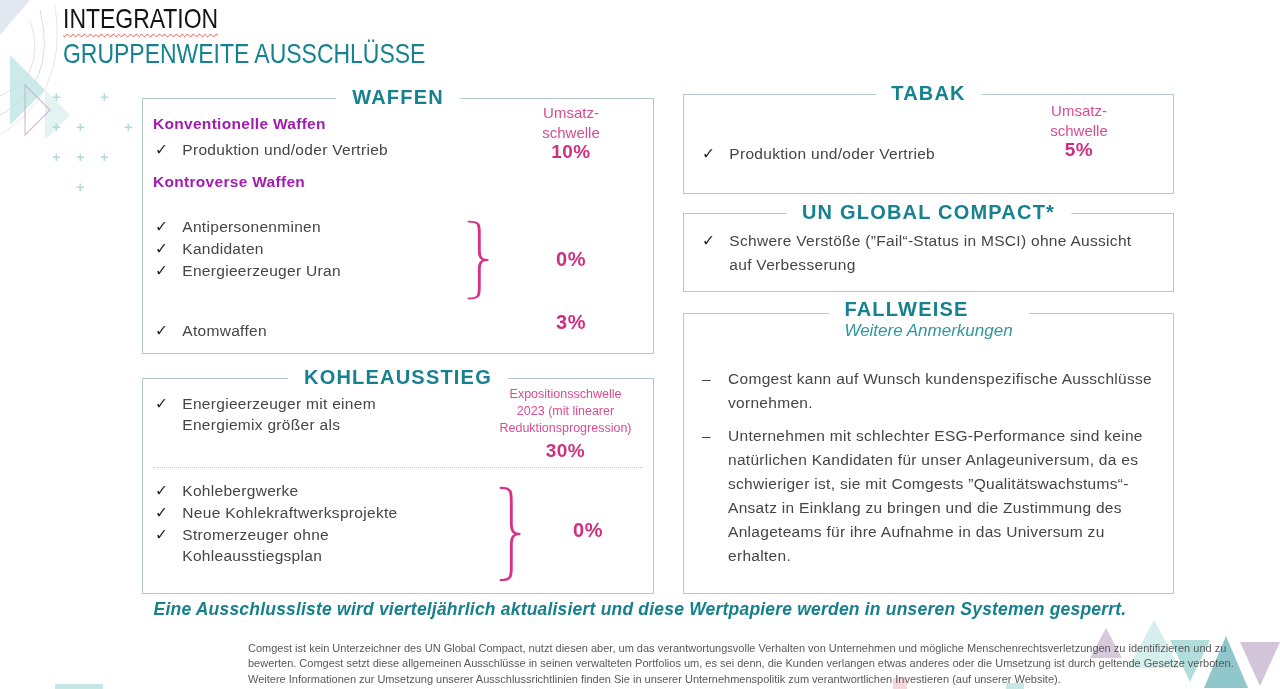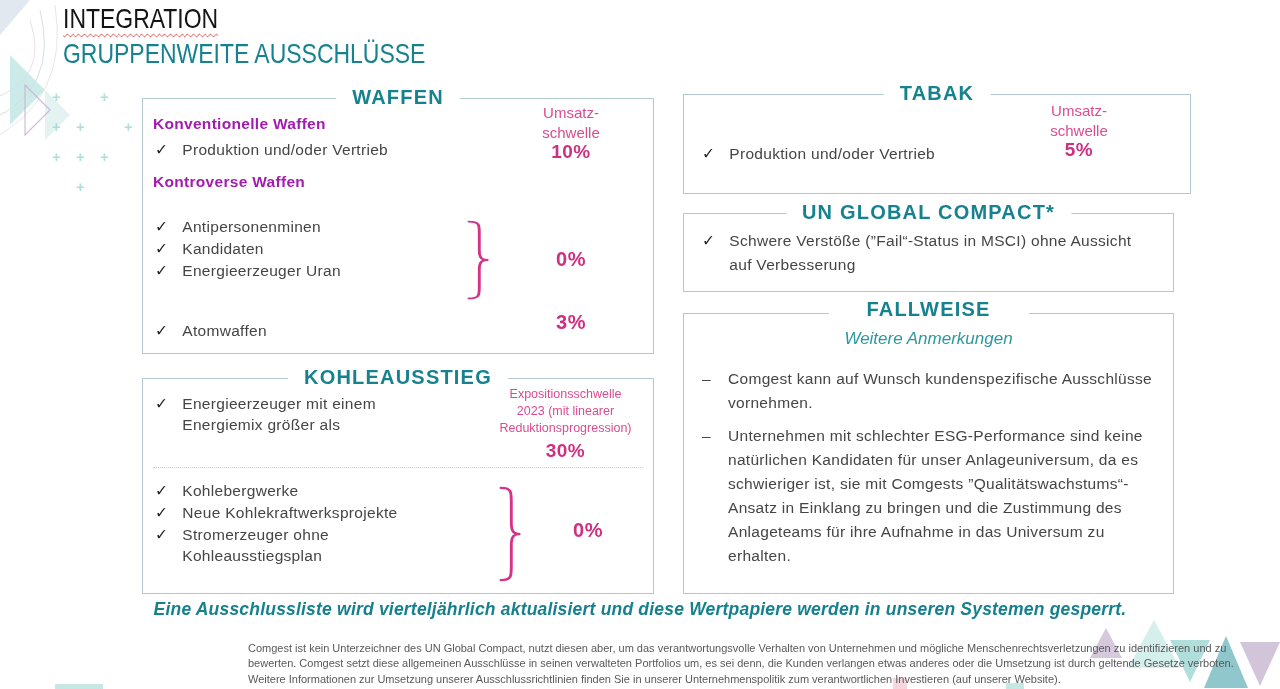--- a/index.html
+++ b/index.html
@@ -11,23 +11,23 @@
   .hdr .title{font-size:28px;font-weight:500;color:#141414;letter-spacing:0px;
     transform:scaleX(.82);transform-origin:left top;line-height:1.1;}
   .hdr .title .squiggle{text-decoration-line:underline;text-decoration-style:wavy;
     text-decoration-color:#e0483e;text-decoration-thickness:1px;text-underline-offset:5px;}
   .hdr .subtitle{font-size:28px;font-weight:500;color:#17828f;
     transform:scaleX(.82);transform-origin:left top;line-height:1.15;margin-top:3px;}
 
   
   .box{position:absolute;border:1px solid #b3c9cd;background:#fff;}
   .legend{position:absolute;top:-13px;left:50%;transform:translateX(-50%);
-    background:#fff;padding:0 16px;white-space:nowrap;text-align:center;}
+    background:#fff;padding:0 16px;white-space:nowrap;text-align:left;}
   .legend .lg1{font-size:20px;font-weight:bold;color:#17828f;letter-spacing:1.2px;}
-  .legend .lg2{font-size:17px;font-style:italic;color:#2d97a0;margin-top:8px;}
+  .legend .lg2{font-size:17px;font-style:italic;color:#2d97a0;margin-top:0;}
 
   .grp-title{position:absolute;font-weight:bold;font-size:15.5px;color:#a21caf;letter-spacing:.3px;}
   .check-row{position:absolute;font-size:15.5px;color:#454547;letter-spacing:.3px;line-height:21px;}
   .check-row .chk{font-family:"DejaVu Sans",sans-serif;color:#222;margin-right:14px;}
   .check-row .txt{display:inline-block;vertical-align:top;}
   .pre{white-space:pre-line;}
   .check-list{position:absolute;font-size:15.5px;color:#454547;letter-spacing:.3px;}
   .check-list .li{line-height:21px;}
   .check-list .chk{font-family:"DejaVu Sans",sans-serif;color:#222;margin-right:14px;}
 
@@ -152,21 +152,21 @@
       <div class="li"><span class="chk">✓</span><span>Neue Kohlekraftwerksprojekte</span></div>
       <div class="li"><span class="chk">✓</span><span class="pre" style="display:inline-block;vertical-align:top;">Stromerzeuger ohne
 Kohleausstiegsplan</span></div>
     </div>
     <svg class="brace" style="left:354px;top:107px;" width="26" height="96" viewBox="0 0 20 100" preserveAspectRatio="none">
       <path d="M3 2 C 11 2, 11 6, 11 16 L 11 38 C 11 48, 13 50, 18 50 C 13 50, 11 52, 11 62 L 11 84 C 11 94, 11 98, 3 98" fill="none" stroke="#d5338a" stroke-width="2.2" stroke-linecap="round"></path>
     </svg>
     <div class="thr-value" style="left:390px;top:140px;width:110px;font-size:20px;">0%</div>
   </div>
 
-  <div class="box" style="left:683px;top:94px;width:489px;height:98px;padding-left:17px;">
+  <div class="box" style="left:683px;top:94px;width:489px;height:98px;">
     <div class="legend">
       <div class="lg1">TABAK</div>
     </div>
     <div class="check-row" style="left:18px;top:48px;">
       <span class="chk">✓</span><span class="txt">Produktion und/oder Vertrieb</span>
     </div>
     <div class="thr-label pre" style="left:335px;top:6px;width:120px;">Umsatz-
 schwelle</div>
     <div class="thr-value" style="left:335px;top:44px;width:120px;">5%</div>
   </div>

